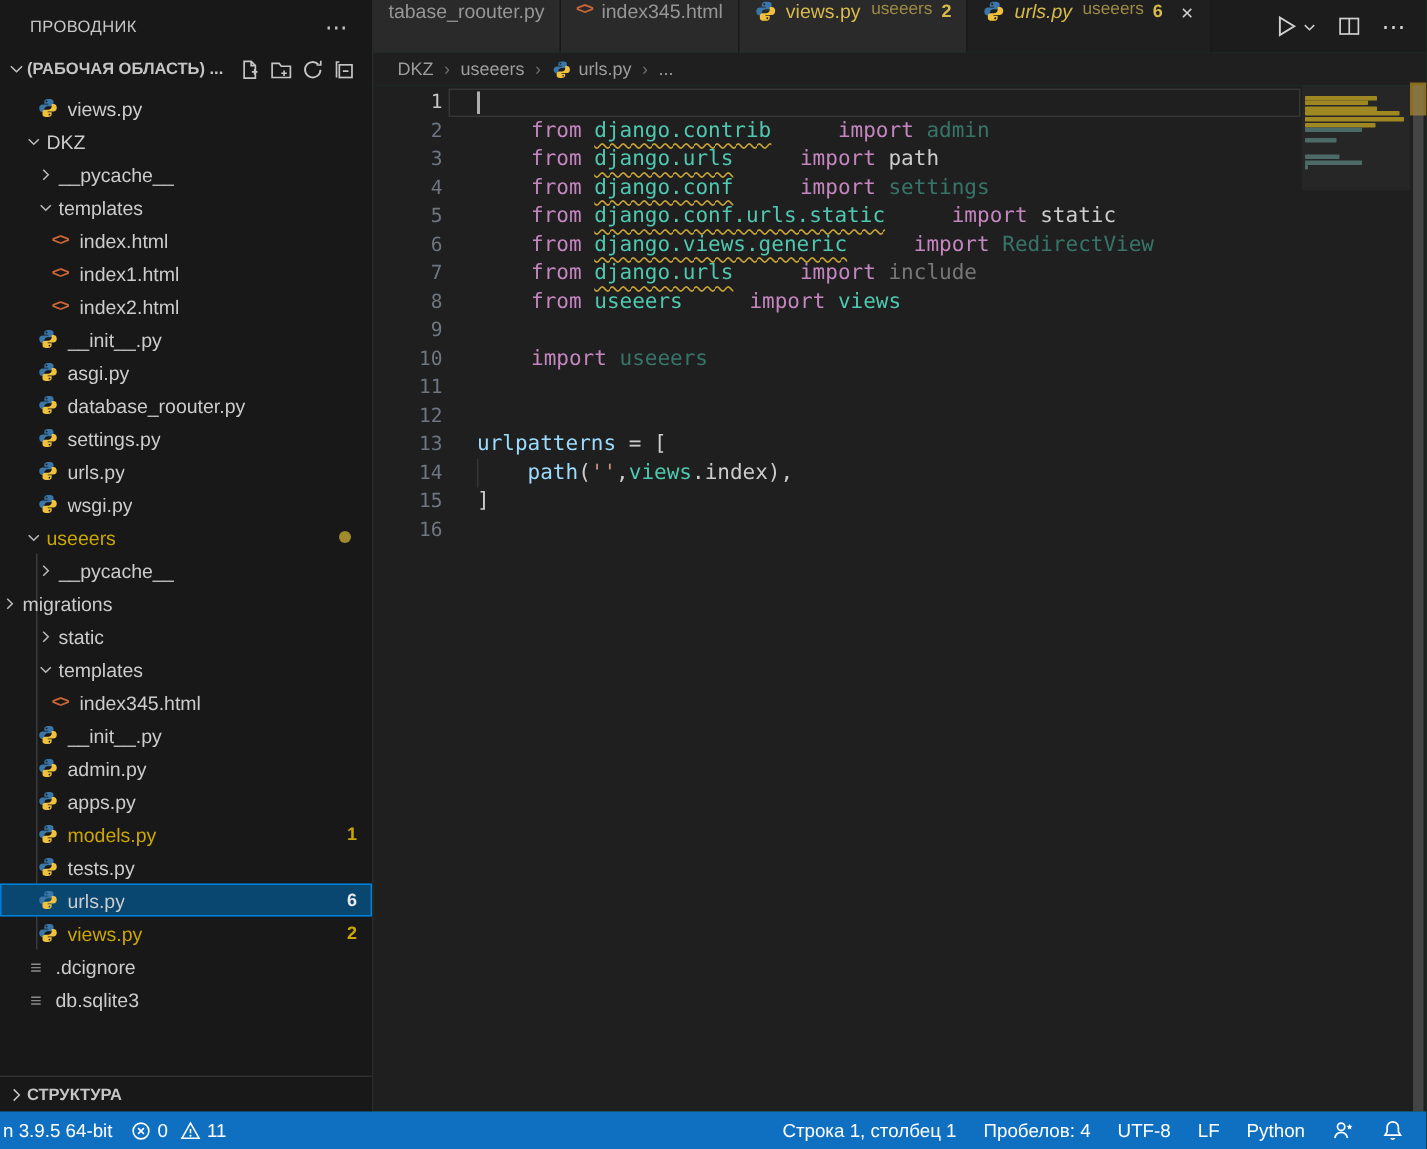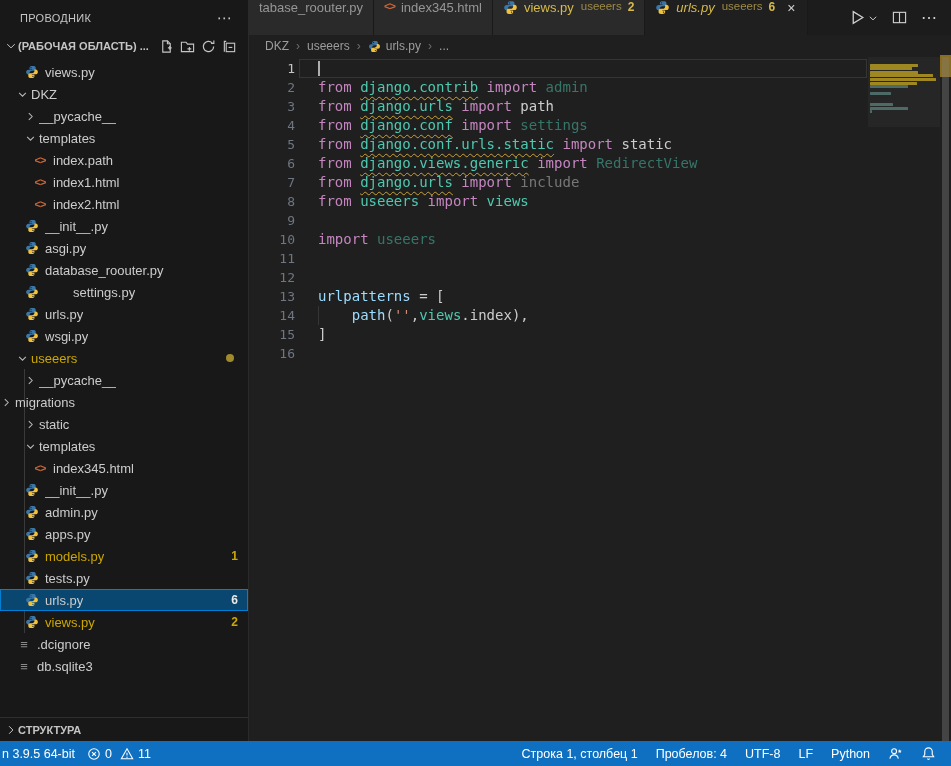--- a/index.html
+++ b/index.html
@@ -80,21 +80,21 @@
     font-size:13px; }
   .code-line.cur .ln { color:#c6c6c6; }
   .lc { position:absolute; left:69px; }
   .curline-box { position:absolute; left:50px; right:84px; top:2px; height:19px;
     border:1px solid #353535; }
   .cursor-caret { position:absolute; left:69px; top:4px; width:1.5px; height:15px;
     background:#aeafad; }
   .indent-guide { position:absolute; left:69px; top:0; height:19px; width:1px;
     background:#353535; }
 
-  .k { color:#c586c0; }
+  .k { color:#c586c0;margin-left:36px; }
   .m { color:#4ec9b0; }
   .mdim { color:#4ec9b0; opacity:.5; }
   .p { color:#cccccc; }
   .pdim { color:#cccccc; opacity:.5; }
   .v { color:#9cdcfe; }
   .s { color:#ce9178; }
   .squig { text-decoration:underline wavy #c8a435 1px; text-underline-offset:3.5px;
     text-decoration-skip-ink:none; }
 
   #minimap { position:absolute; left:619px; width:72px; top:0; bottom:0; }
@@ -198,21 +198,21 @@
   <svg width="9" height="9" viewBox="0 0 16 16" fill="none">
               <path d="M2 5l6 6 6-6" stroke="#bbb" stroke-width="1.8"></path>
             </svg>
           </span>
           <span class="label">templates</span>
         </div>
         <div class="trow" style="padding-left: 32px;">
           <span class="ficon">
             <span class="html-glyph">&lt;&gt;</span>
           </span>
-          <span class="label">index.path</span>
+          <span class="label">index.html</span>
         </div>
         <div class="trow" style="padding-left: 32px;">
           <span class="ficon">
             <span class="html-glyph">&lt;&gt;</span>
           </span>
           <span class="label">index1.html</span>
         </div>
         <div class="trow" style="padding-left: 32px;">
           <span class="ficon">
             <span class="html-glyph">&lt;&gt;</span>
@@ -239,21 +239,21 @@
         </div>
         <div class="trow" style="padding-left: 24px;">
           <span class="ficon">
             <svg width="14" height="14" viewBox="0 0 16 16">
   <path fill="#3a76a8" d="M7.9 1.2c-1.6 0-2.7.7-2.7 2v1.6h3v.5H3.9c-1.5 0-2.6 1-2.6 2.8 0 1.8 1 2.9 2.5 2.9h1.4V9.1c0-1.4 1.2-2.5 2.7-2.5h2.3c1.2 0 2-.9 2-2.1V3.2c0-1.3-1.1-2-2.6-2zm-1 1.1c.4 0 .7.3.7.7 0 .4-.3.7-.7.7-.4 0-.7-.3-.7-.7 0-.4.3-.7.7-.7z"></path>
   <path fill="#efc13c" d="M8.1 14.8c1.6 0 2.7-.7 2.7-2v-1.6h-3v-.5h4.3c1.5 0 2.6-1 2.6-2.8 0-1.8-1-2.9-2.5-2.9h-1.4v1.9c0 1.4-1.2 2.5-2.7 2.5H5.8c-1.2 0-2 .9-2 2.1v1.3c0 1.3 1.1 2 2.6 2zm1-1.1c-.4 0-.7-.3-.7-.7 0-.4.3-.7.7-.7.4 0 .7.3.7.7 0 .4-.3.7-.7.7z"></path>
             </svg>
           </span>
           <span class="label">database_roouter.py</span>
         </div>
-        <div class="trow" style="padding-left: 24px; gap: 28px;">
+        <div class="trow" style="padding-left: 24px;">
           <span class="ficon">
             <svg width="14" height="14" viewBox="0 0 16 16">
   <path fill="#3a76a8" d="M7.9 1.2c-1.6 0-2.7.7-2.7 2v1.6h3v.5H3.9c-1.5 0-2.6 1-2.6 2.8 0 1.8 1 2.9 2.5 2.9h1.4V9.1c0-1.4 1.2-2.5 2.7-2.5h2.3c1.2 0 2-.9 2-2.1V3.2c0-1.3-1.1-2-2.6-2zm-1 1.1c.4 0 .7.3.7.7 0 .4-.3.7-.7.7-.4 0-.7-.3-.7-.7 0-.4.3-.7.7-.7z"></path>
   <path fill="#efc13c" d="M8.1 14.8c1.6 0 2.7-.7 2.7-2v-1.6h-3v-.5h4.3c1.5 0 2.6-1 2.6-2.8 0-1.8-1-2.9-2.5-2.9h-1.4v1.9c0 1.4-1.2 2.5-2.7 2.5H5.8c-1.2 0-2 .9-2 2.1v1.3c0 1.3 1.1 2 2.6 2zm1-1.1c-.4 0-.7-.3-.7-.7 0-.4.3-.7.7-.7.4 0 .7.3.7.7 0 .4-.3.7-.7.7z"></path>
             </svg>
           </span>
           <span class="label">settings.py</span>
         </div>
         <div class="trow" style="padding-left: 24px;">
           <span class="ficon">

